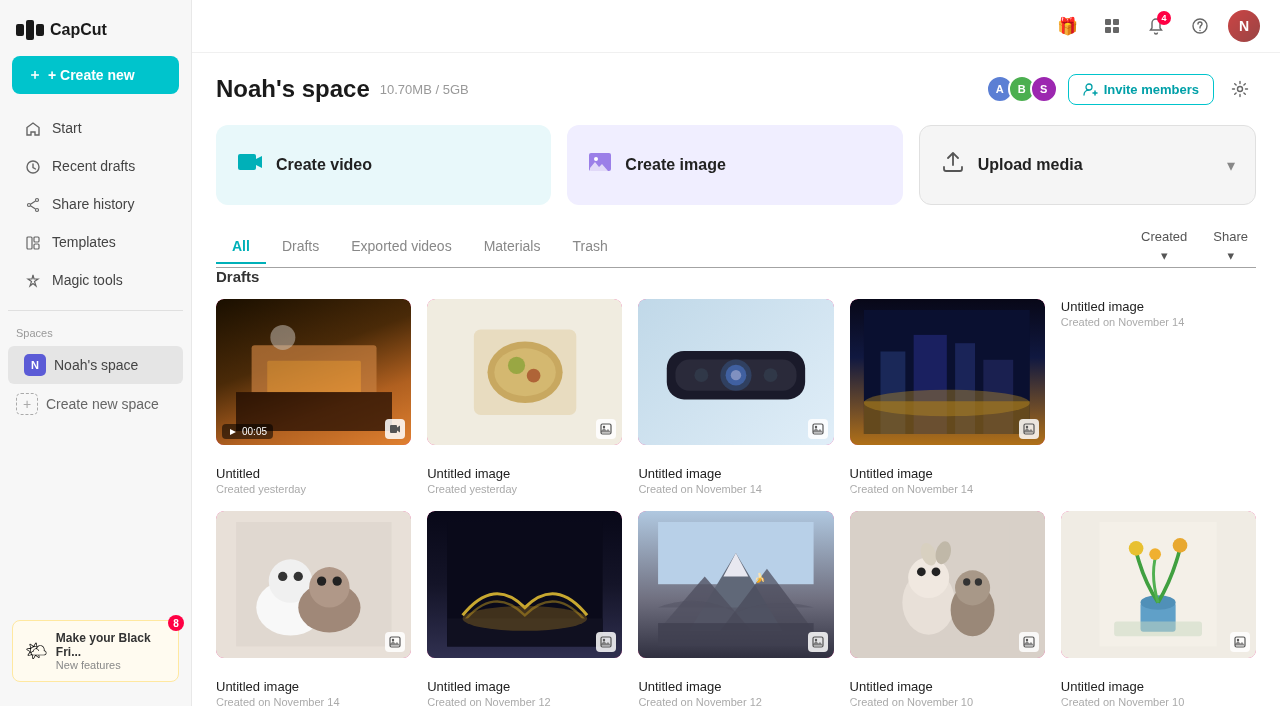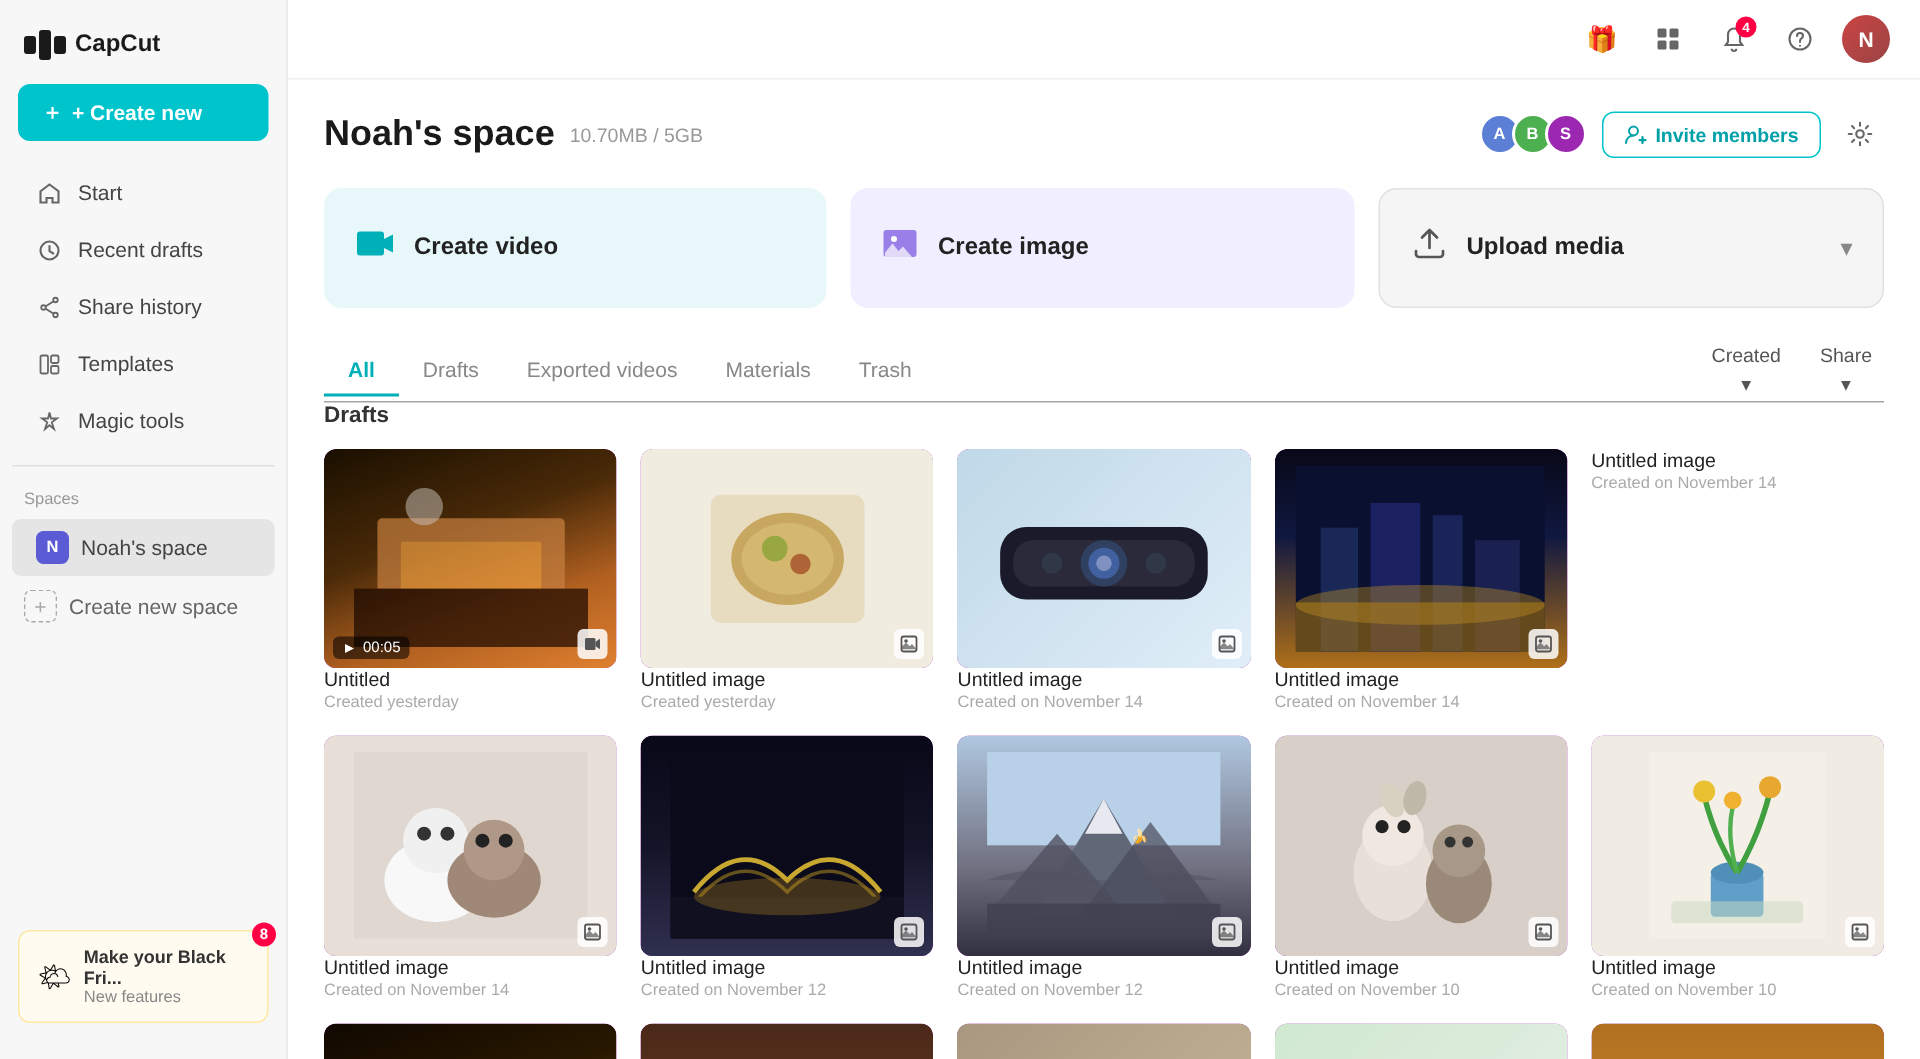--- a/index.html
+++ b/index.html
@@ -351,25 +351,25 @@
       margin-bottom: 20px;
     }
     .draft-card {
       cursor: pointer;
       border-radius: 8px;
       overflow: hidden;
     }
     .draft-thumb {
       width: 100%;
       aspect-ratio: 4/3;
-      background: #a21caf;
+      background: #ec4899;
       border-radius: 8px;
       overflow: hidden;
       position: relative;
-      margin-bottom: 0;
+      margin-bottom: 21px;
     }
     .draft-thumb-inner {
       width: 100%;
       height: 100%;
       display: flex;
       align-items: center;
       justify-content: center;
       position: relative;
     }
     .draft-badge {

